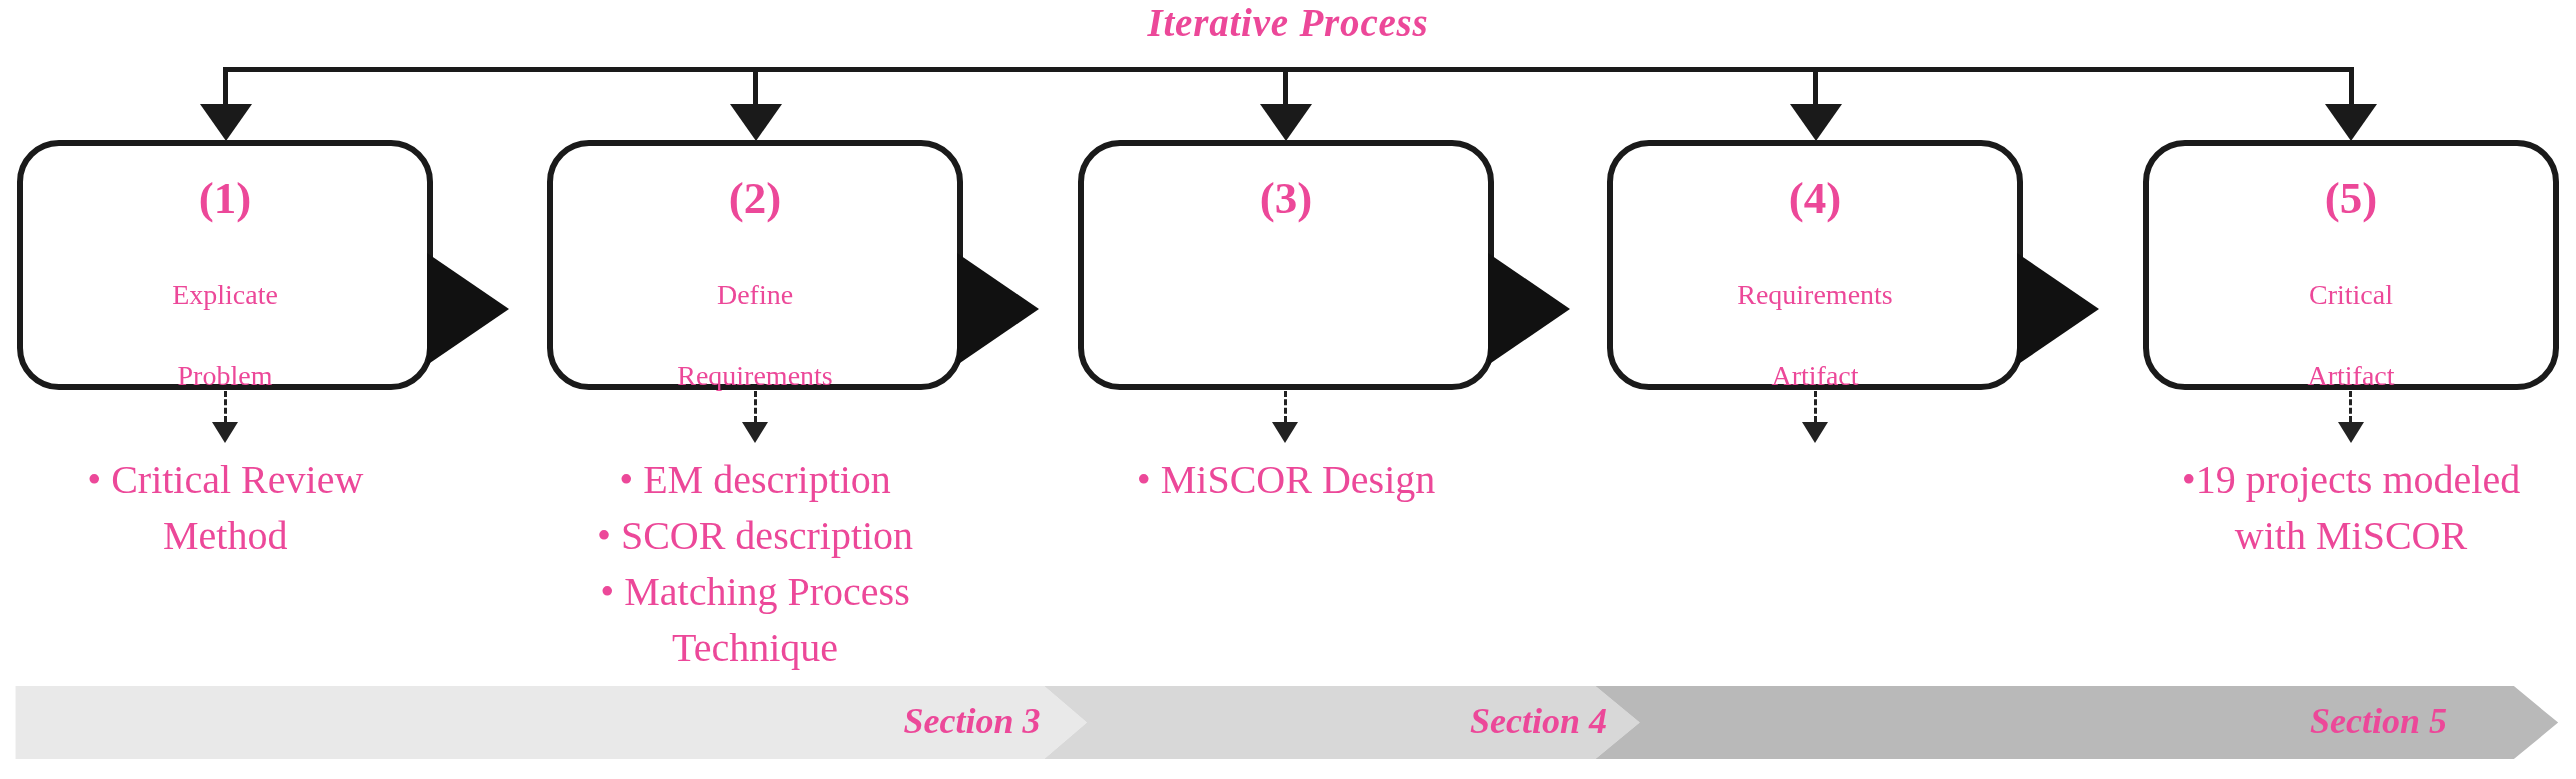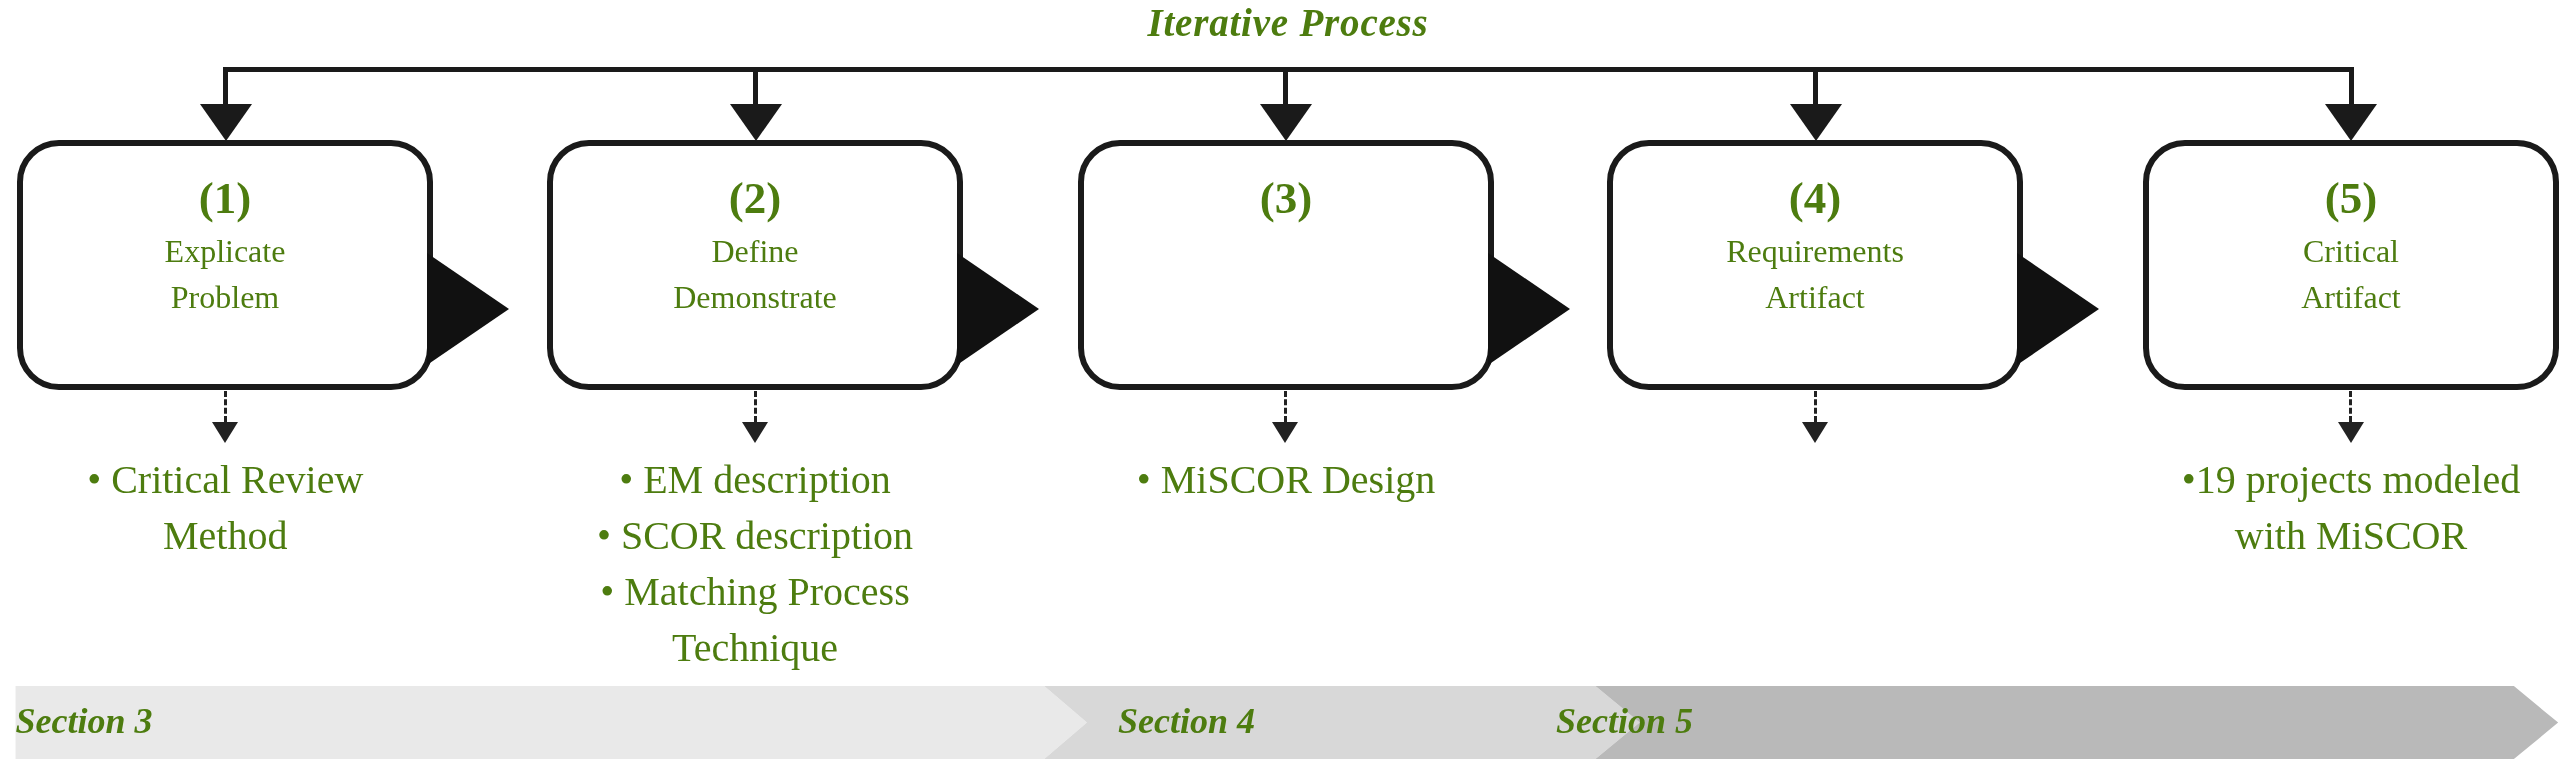--- a/index.html
+++ b/index.html
@@ -2,21 +2,21 @@
 <html style="font-size:12.4px"><head>
 <meta charset="utf-8">
 <style>
   html, body { margin: 0; padding: 0; background: #ffffff; }
   #canvas {
     position: relative;
     width: 2576px;
     height: 779px;
     background: #ffffff;
     font-family: "Liberation Serif", "DejaVu Serif", serif;
-    color: #4d7c0f;
+    color: #ec4899;
     overflow: hidden;
   }
 
   
   .title {
     position: absolute;
     left: 225px; top: 0px; width: 2126px;
     text-align: center;
     font-size: 39px;
     font-weight: bold;
@@ -56,23 +56,24 @@
     border-radius: 42px;
     text-align: center;
     padding-top: 23px;
   }
   .box-number {
     font-size: 45px;
     font-weight: bold;
     line-height: 59px;
   }
   .box-label {
-    font-size: 32px;
-    line-height: 46px;
+    font-size: 28px;
+    line-height: 81px;
     white-space: pre-line;
+    margin-top: 26px;
   }
 
   
   .flow-arrow {
     position: absolute;
     top: 253px;
     width: 0; height: 0;
     border-top: 56px solid transparent;
     border-bottom: 56px solid transparent;
     border-left: 82px solid #111111;
@@ -103,20 +104,21 @@
     line-height: 56px;
     white-space: pre-line;
   }
 
   
   .bar-svg { position: absolute; left: 0; top: 686px; }
   .section-label {
     position: absolute;
     top: 686px; height: 73px;
     line-height: 71px;
+    text-align: right;
     font-size: 36px;
     font-weight: bold;
     font-style: italic;
   }
   .s3-label { left: 15.5px;   width: 1025px; }
   .s4-label { left: 1118px; width: 489px;  }
   .s5-label { left: 1556px; width: 891px; }
 </style>
 </head>
 <body>
@@ -140,21 +142,21 @@
   <div class="arrow-down" style="left:2325px"></div>
 
   <div class="box" style="left:17px">
     <div class="box-number">(1)</div>
     <div class="box-label">Explicate
 Problem</div>
   </div>
   <div class="box" style="left:547px">
     <div class="box-number">(2)</div>
     <div class="box-label">Define
-Demonstrate</div>
+Requirements</div>
   </div>
   <div class="box" style="left:1078px">
     <div class="box-number">(3)</div>
   </div>
   <div class="box" style="left:1607px">
     <div class="box-number">(4)</div>
     <div class="box-label">Requirements
 Artifact</div>
   </div>
   <div class="box" style="left:2143px">

